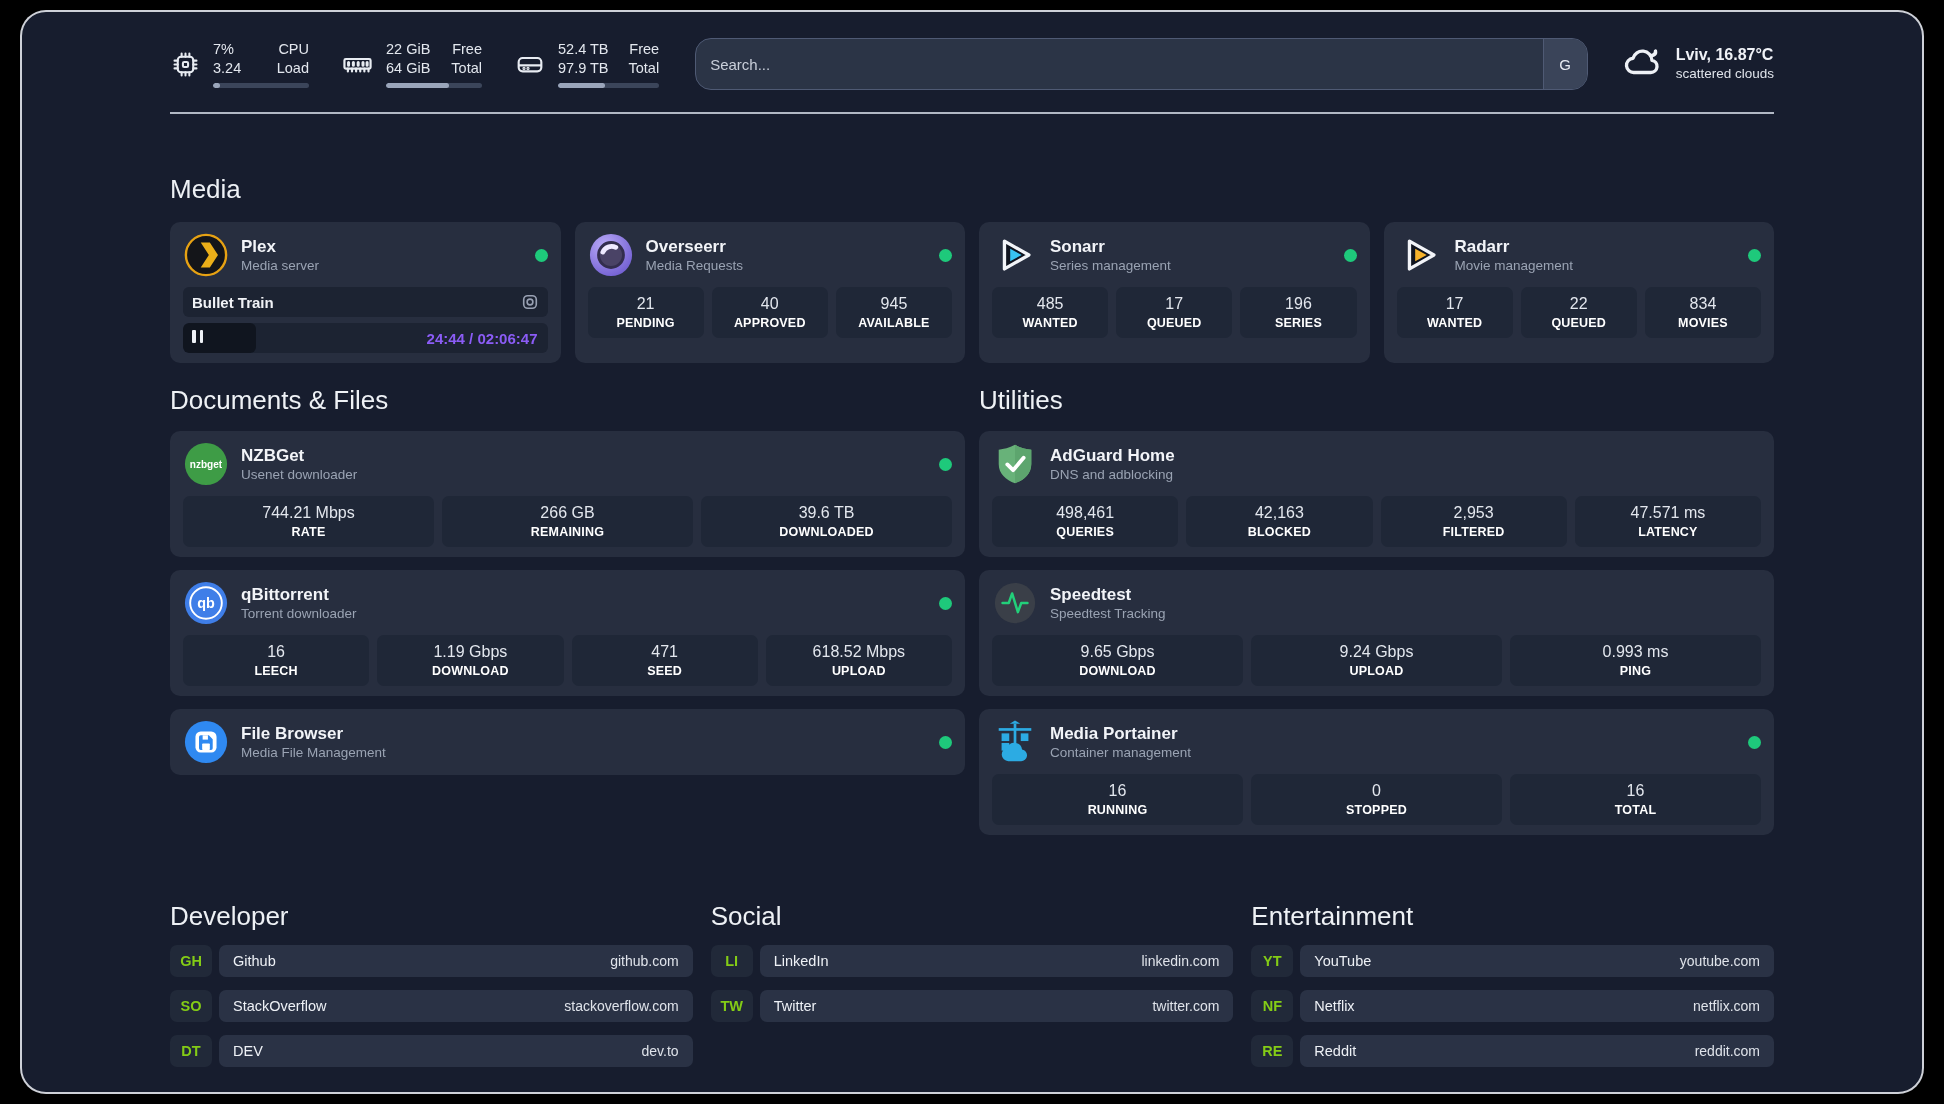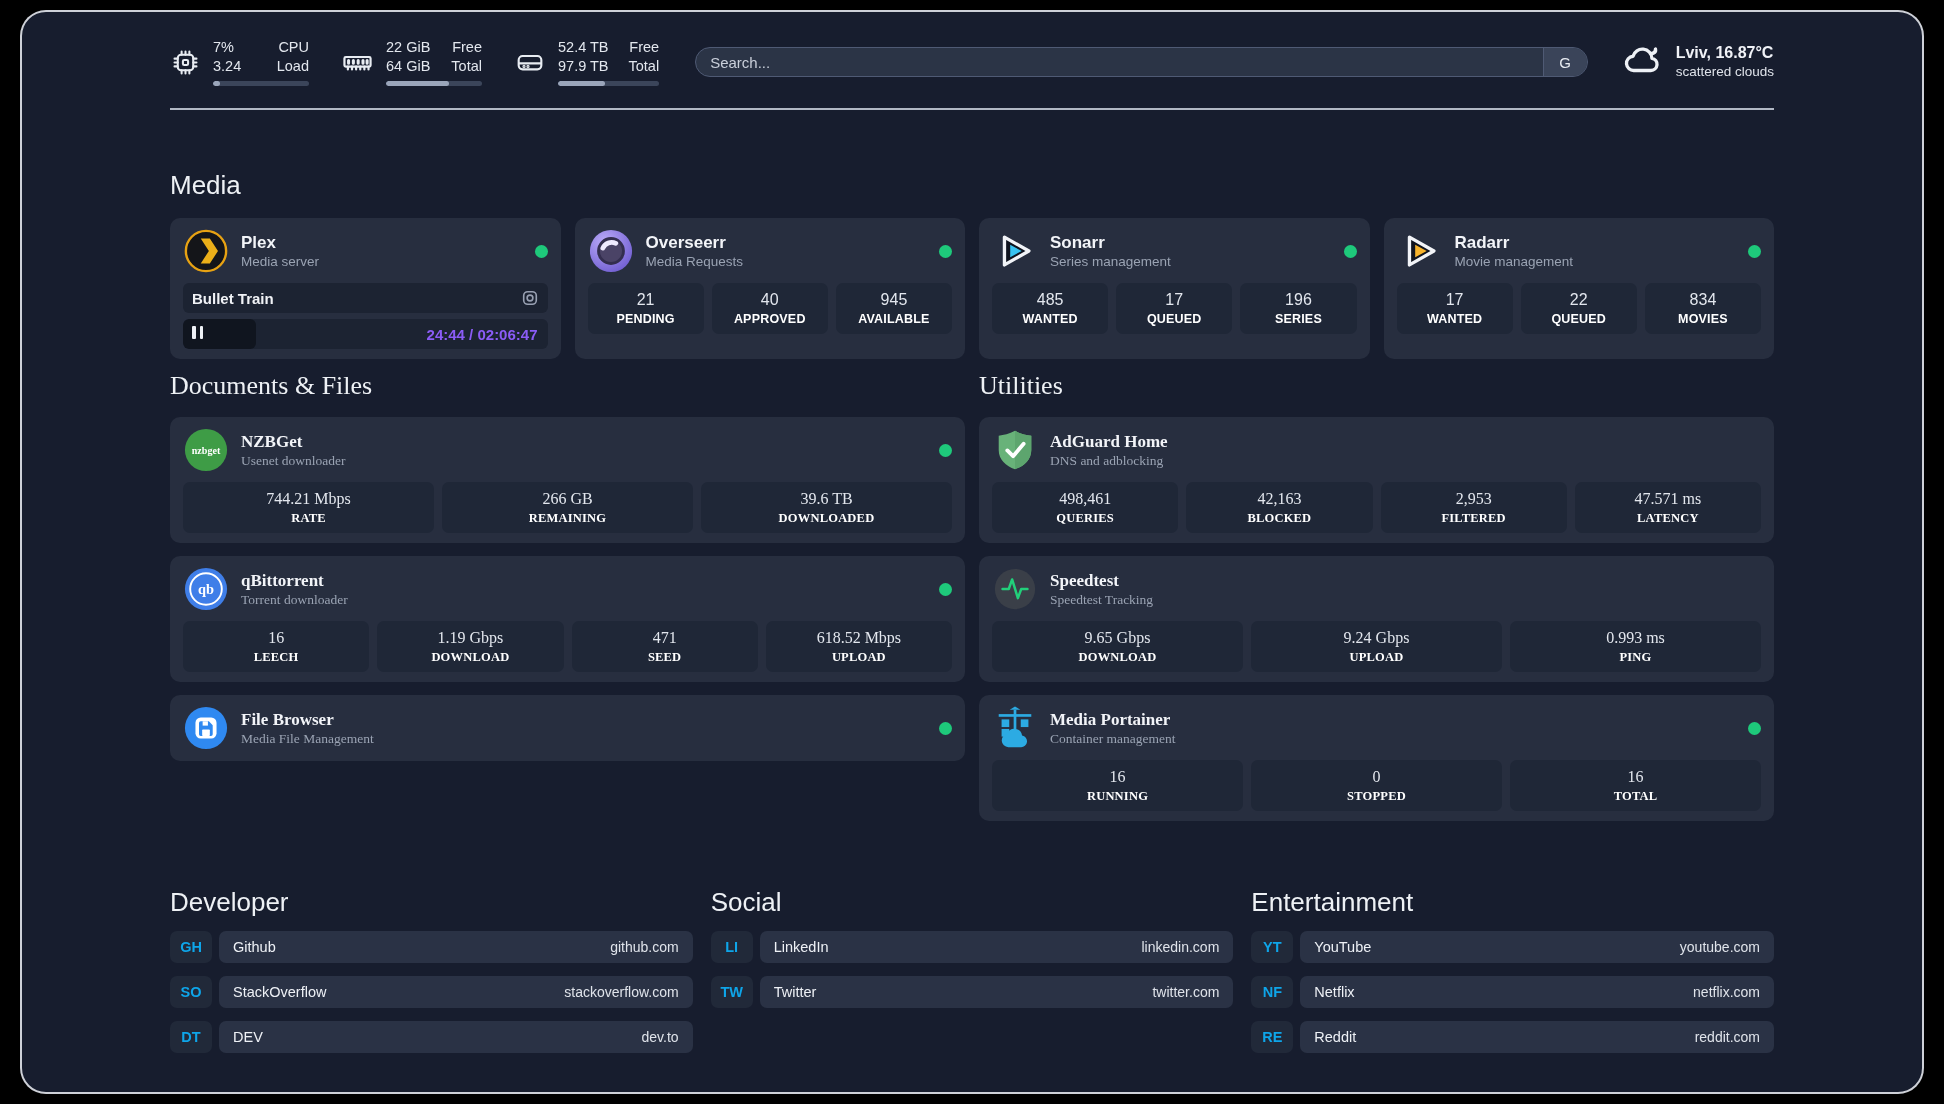--- a/index.html
+++ b/index.html
@@ -13,21 +13,21 @@
   
   .topbar{ display:flex; align-items:center; padding-top:26px; }
   .hstats{ display:flex; gap:32px; align-items:center; }
   .hstat{ display:flex; gap:12px; align-items:center; }
   .hicon{ display:flex; align-items:center; color:#e8ecf2; }
   .hbody{ min-width:96px; }
   .hrow{ display:flex; justify-content:space-between; gap:20px; font-size:14.5px; color:#e3e7ee; line-height:19px; }
   .hbar{ margin-top:5px; height:5px; border-radius:3px; background:#3b455a; overflow:hidden; }
   .hfill{ height:100%; background:#9aa5ba; border-radius:3px; }
 
-  .searchbox{ flex:1; margin:0 34px 0 36px; height:30px; background:#2b3446; border:1.5px solid #4f5a74;
+  .searchbox{ flex:1; margin:0 34px 0 36px; height:52px; background:#2b3446; border:1.5px solid #4f5a74;
     border-radius:16px; display:flex; align-items:center; overflow:hidden; }
   .searchbox input{ flex:1; background:transparent; border:none; outline:none; padding:0 14px;
     font-size:15px; color:#e6eaf0; font-family:"Liberation Sans", sans-serif;}
   .searchbox input::placeholder{ color:#c9cfda; }
   .gbtn{ width:44px; height:100%; background:#3a4459; border-left:1.5px solid #4f5a74;
     display:flex; align-items:center; justify-content:center; font-size:15px; color:#e8ecf2; cursor:pointer; }
 
   .weather{ display:flex; align-items:center; gap:12px; }
   .weather .w1{ font-size:16px; font-weight:700; color:#f0f2f7; line-height:20px;}
   .weather .w2{ font-size:13.5px; color:#dfe3ea; line-height:18px;}
@@ -58,30 +58,30 @@
   .np-name{ font-size:15px; font-weight:700; color:#f0f2f6; }
   .np-title svg{ margin-left:auto; }
   .np-progress{ margin-top:6px; height:30px; background:#1c2332; border-radius:6px;
     position:relative; display:flex; align-items:center; overflow:hidden; }
   .np-elapsed{ position:absolute; left:0; top:0; bottom:0; background:#10151f; border-radius:6px;
     display:flex; align-items:center; padding-left:9px; gap:3px; }
   .pbar{ width:3.5px; height:13px; background:#eef1f6; border-radius:1px; display:inline-block; }
   .np-time{ margin-left:auto; padding-right:10px; font-size:15px; font-weight:700; color:#8b5cf6; position:relative; }
 
   
-  .mid-grid{ margin-top:10px; display:grid; grid-template-columns:1fr 1fr; gap:14px; align-items:start;font-family:Liberation Serif, serif; }
+  .mid-grid{ margin-top:20px; display:grid; grid-template-columns:1fr 1fr; gap:14px; align-items:start; }
   .col .section-title{ margin-bottom:14px; }
   .col .card{ margin-bottom:13px; }
 
   
   .links-grid{ margin-top:51px; display:grid; grid-template-columns:1fr 1fr 1fr; gap:18px; }
   .link-rows{ margin-top:12px; }
   .link-row{ display:flex; gap:7px; height:32px; margin-bottom:13px; cursor:pointer; }
   .link-tag{ width:42px; background:#212939; border-radius:7px; display:flex; align-items:center;
-    justify-content:center; font-size:14.5px; font-weight:700; color:#0ea5e9; }
+    justify-content:center; font-size:14.5px; font-weight:700; color:#84cc16; }
   .link-pill{ flex:1; background:#2a3245; border-radius:7px; display:flex; align-items:center; padding:3px 14px; }
   .link-name{ font-size:14.5px; color:#eef1f6; }
   .link-url{ margin-left:auto; font-size:14px; color:#dfe3ea; }
 </style>
 </head>
 <body>
 
 <div class="panel">
   <div class="content">
 

